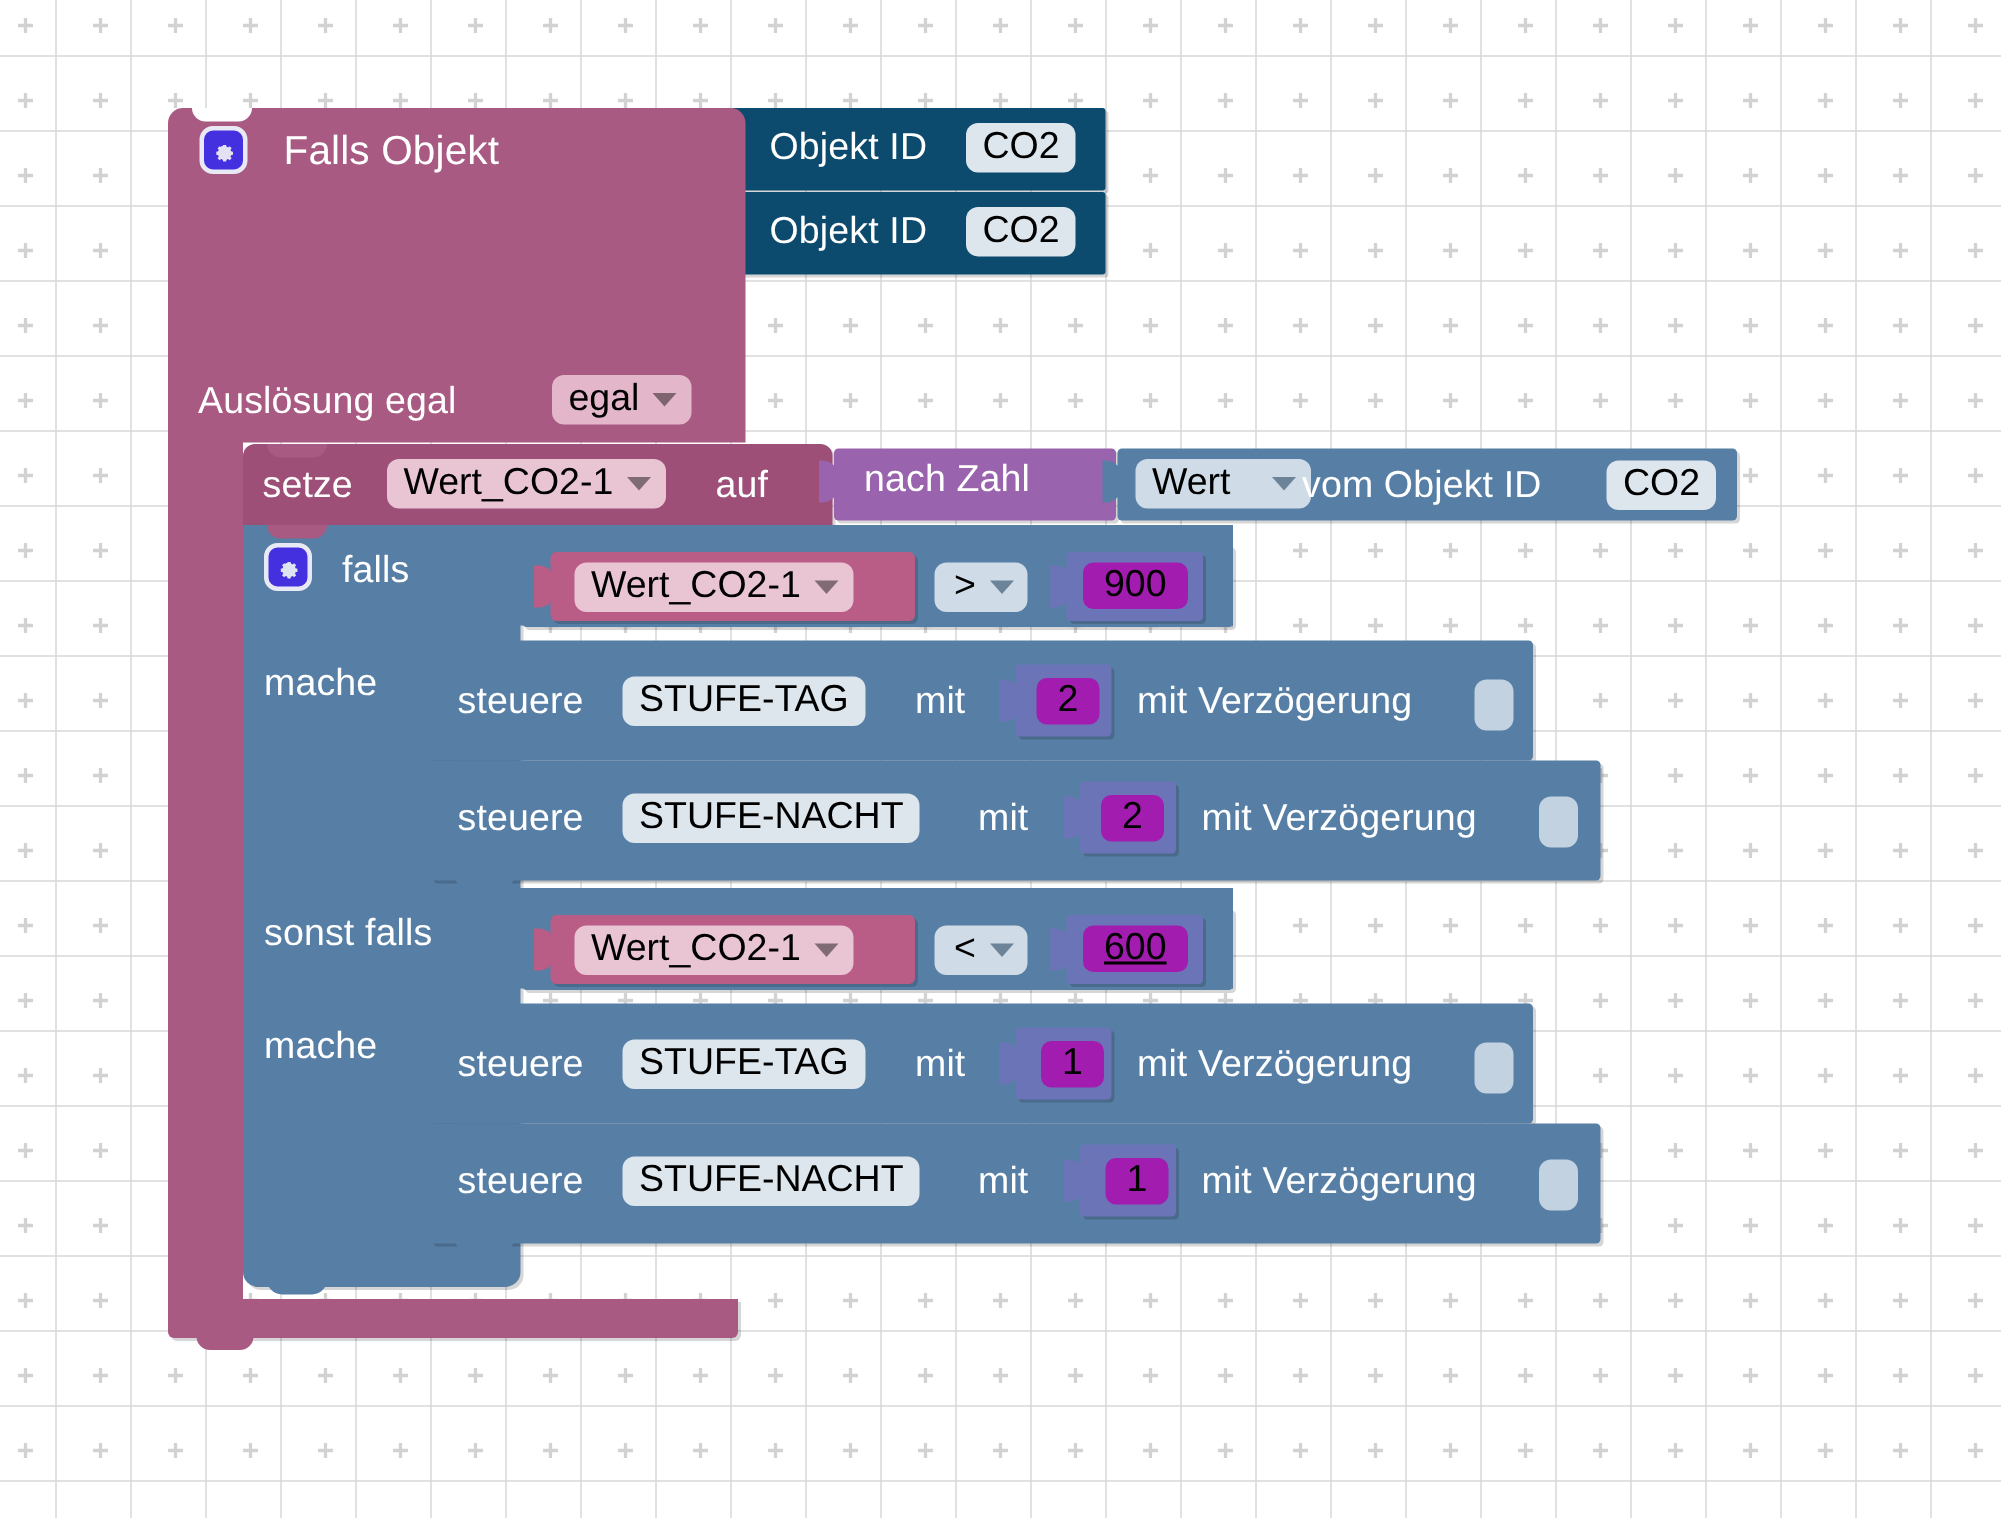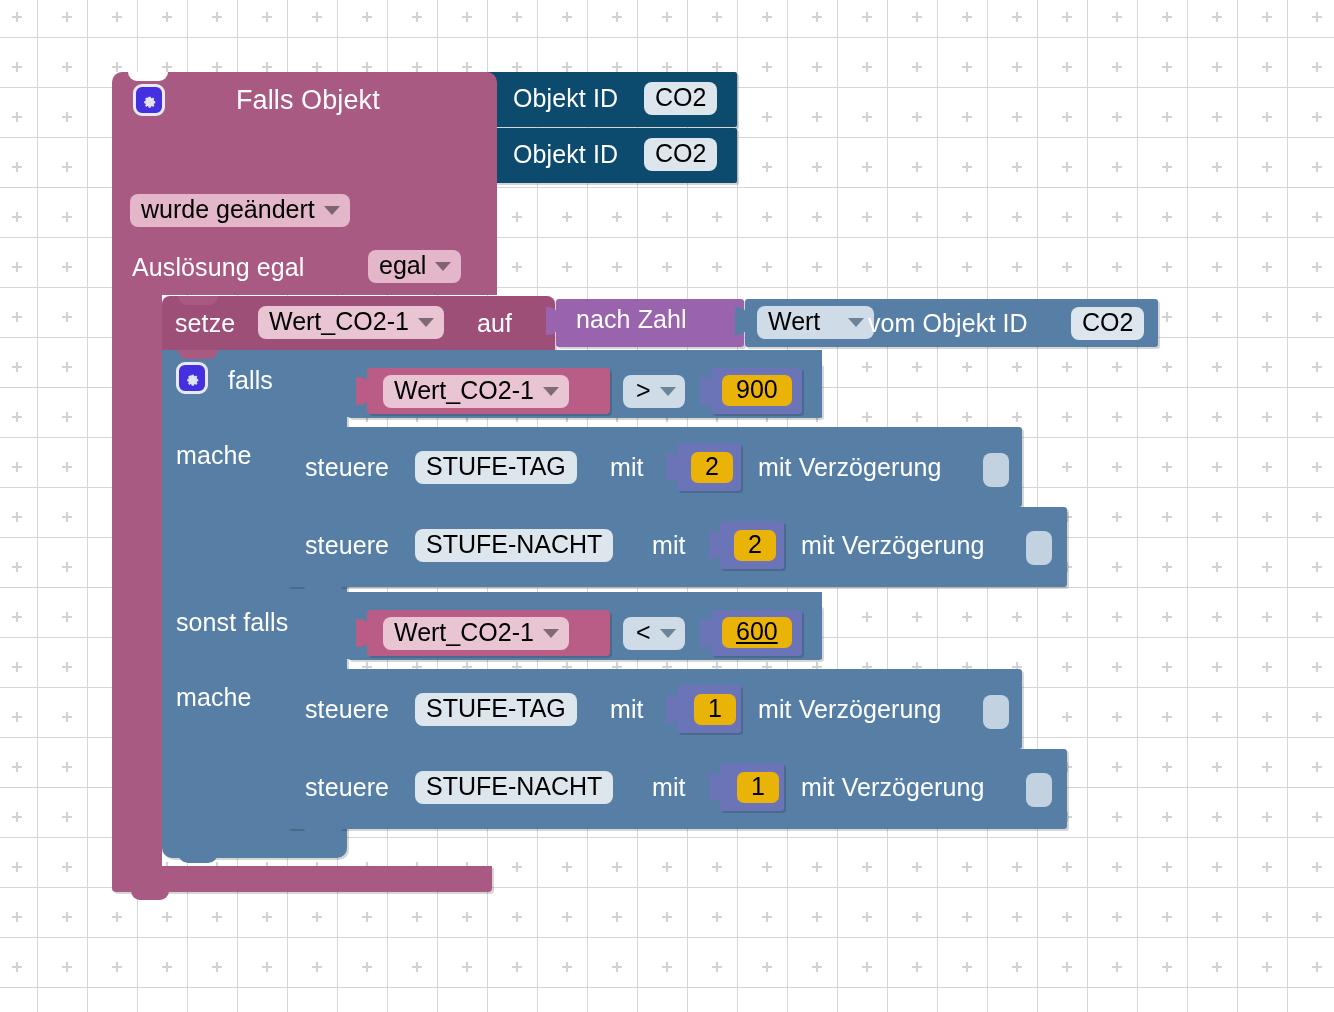--- a/index.html
+++ b/index.html
@@ -63,21 +63,21 @@
 
   
   .fld {
     display: inline-flex; align-items: center;
     border-radius: 8px;
     padding: 3px 11px 5px 11px;
     font-size: 25px; line-height: 1;
     color: #000; background: #dde5ed;
     white-space: nowrap;
   }
-  .fld.num { background: #eab308; border-radius: 7px; padding: 2px 14px 4px; }
+  .fld.num { background: #a21caf; border-radius: 7px; padding: 2px 14px 4px; }
 
   
   .emptybox {
     width: 26px; height: 34px;
     background: #c3d2e0;
     border-radius: 8px;
     display: inline-block;
   }
 
   
@@ -140,26 +140,22 @@
 
   <div class="blk rose" style="left:131px; top:890px; width:38px; height:10px; border-radius:0 0 9px 9px;"></div>
 
   <div class="blk gear" style="left:133px; top:84px;">
     <svg width="18" height="18" viewBox="0 0 24 24">
       <path fill="#e4e2f2" d="M12 8.2a3.8 3.8 0 100 7.6 3.8 3.8 0 000-7.6zm0 5.9a2.1 2.1 0 110-4.2 2.1 2.1 0 010 4.2z"></path>
       <path fill="#e4e2f2" d="M20.4 13.6l-1.7-.4c-.1-.5-.3-1-.5-1.4l1.1-1.3-1.9-1.9-1.3 1.1c-.4-.2-.9-.4-1.4-.5l-.4-1.7h-2.6l-.4 1.7c-.5.1-1 .3-1.4.5L8.6 8.6 6.7 10.5l1.1 1.3c-.2.4-.4.9-.5 1.4l-1.7.4v2.6l1.7.4c.1.5.3 1 .5 1.4l-1.1 1.3 1.9 1.9 1.3-1.1c.4.2.9.4 1.4.5l.4 1.7h2.6l.4-1.7c.5-.1 1-.3 1.4-.5l1.3 1.1 1.9-1.9-1.1-1.3c.2-.4.4-.9.5-1.4l1.7-.4v-2.6z"></path>
     </svg>
   </div>
 
-  <span class="lbl" style="position:absolute; left:189px; top:87px; font-size:27px;margin-left:47px;">Falls Objekt</span>
-
-  <span class="ddl pink" style="position:absolute; left:130px; top:194px;">
-    <span>wurde geändert</span>
-    <span class="caret"></span>
-  </span>
+  <span class="lbl" style="position:absolute; left:189px; top:87px; font-size:27px;">Falls Objekt</span>
+
 
   <span class="lbl" style="position:absolute; left:132px; top:255px;">Auslösung egal</span>
   <span class="ddl pink" style="position:absolute; left:368px; top:250px;">
     <span>egal</span>
     <span class="caret"></span>
   </span>
 
   <div class="blk rose-d sh" style="left:162px; top:296px; width:393px; height:54px; border-radius:8px 8px 0 0;"></div>
   <div class="blk" style="left:178px; top:296px; width:40px; height:9px; background:#a85a82; border-radius:0 0 10px 10px;"></div>
 

